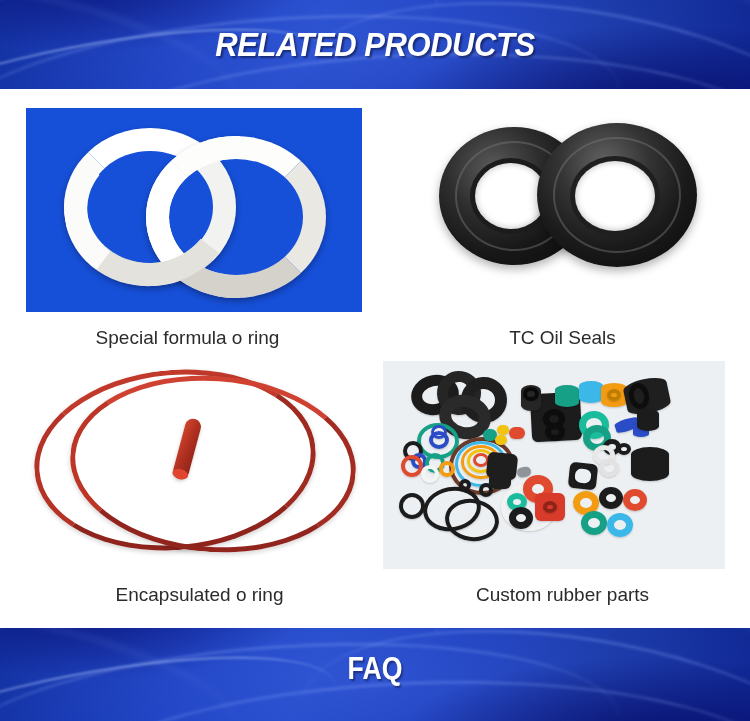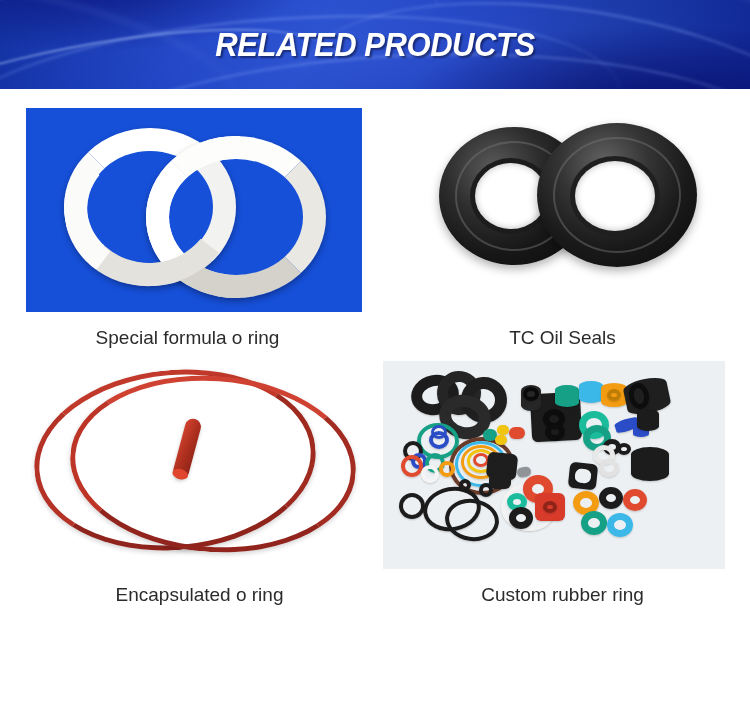--- a/index.html
+++ b/index.html
@@ -355,19 +355,34 @@
           <div class="part ring-o" style="left: 190px; top: 130px; width: 26px; height: 24px; border-width: 7px; border-color: rgb(243, 156, 18); box-shadow: rgba(0, 0, 0, 0.18) 0px 1px 2px;"></div>
           <div class="part ring-o" style="left: 216px; top: 126px; width: 24px; height: 22px; border-width: 7px; border-color: rgb(28, 28, 28); box-shadow: rgba(0, 0, 0, 0.18) 0px 1px 2px;"></div>
           <div class="part ring-o" style="left: 240px; top: 128px; width: 24px; height: 22px; border-width: 7px; border-color: rgb(224, 74, 47); box-shadow: rgba(0, 0, 0, 0.18) 0px 1px 2px;"></div>
           <div class="part ring-o" style="left: 198px; top: 150px; width: 26px; height: 24px; border-width: 7px; border-color: rgb(22, 160, 133); box-shadow: rgba(0, 0, 0, 0.18) 0px 1px 2px;"></div>
           <div class="part ring-o" style="left: 224px; top: 152px; width: 26px; height: 24px; border-width: 7px; border-color: rgb(59, 183, 232); box-shadow: rgba(0, 0, 0, 0.18) 0px 1px 2px;"></div>
           <div class="part blob" style="left: 100px; top: 68px; width: 14px; height: 12px; background: rgb(22, 160, 133); box-shadow: rgba(0, 0, 0, 0.18) 0px 1px 2px;"></div>
           <div class="part blob" style="left: 114px; top: 64px; width: 12px; height: 10px; background: rgb(241, 196, 15); box-shadow: rgba(0, 0, 0, 0.18) 0px 1px 2px;"></div>
           <div class="part blob" style="left: 126px; top: 66px; width: 16px; height: 12px; background: rgb(224, 74, 47); box-shadow: rgba(0, 0, 0, 0.18) 0px 1px 2px;"></div>
           <div class="part blob" style="left: 112px; top: 74px; width: 12px; height: 10px; background: rgb(241, 196, 15); box-shadow: rgba(0, 0, 0, 0.18) 0px 1px 2px;"></div>
         </div>
-      <div class="caption caption-4">Custom rubber ring</div>
+      <div class="caption caption-4">Custom rubber parts</div>
     </div>
 
   </div>
 
+  <div class="banner banner-bottom">
+    <div class="wave-bg">
+      <div class="wave-streak bright s1"></div>
+      <div class="wave-streak s2"></div>
+      <div class="wave-streak soft s3"></div>
+      <div class="wave-streak s4"></div>
+      <div class="wave-streak bright s5"></div>
+      <div class="wave-streak soft s6"></div>
+      <div class="wave-streak s7"></div>
+      <div class="wave-streak soft s8"></div>
+    </div>
+    <div class="faq-wrap">
+      <div class="faq-text">FAQ</div>
+    </div>
+  </div>
 
 </div>
 
 </body></html>

